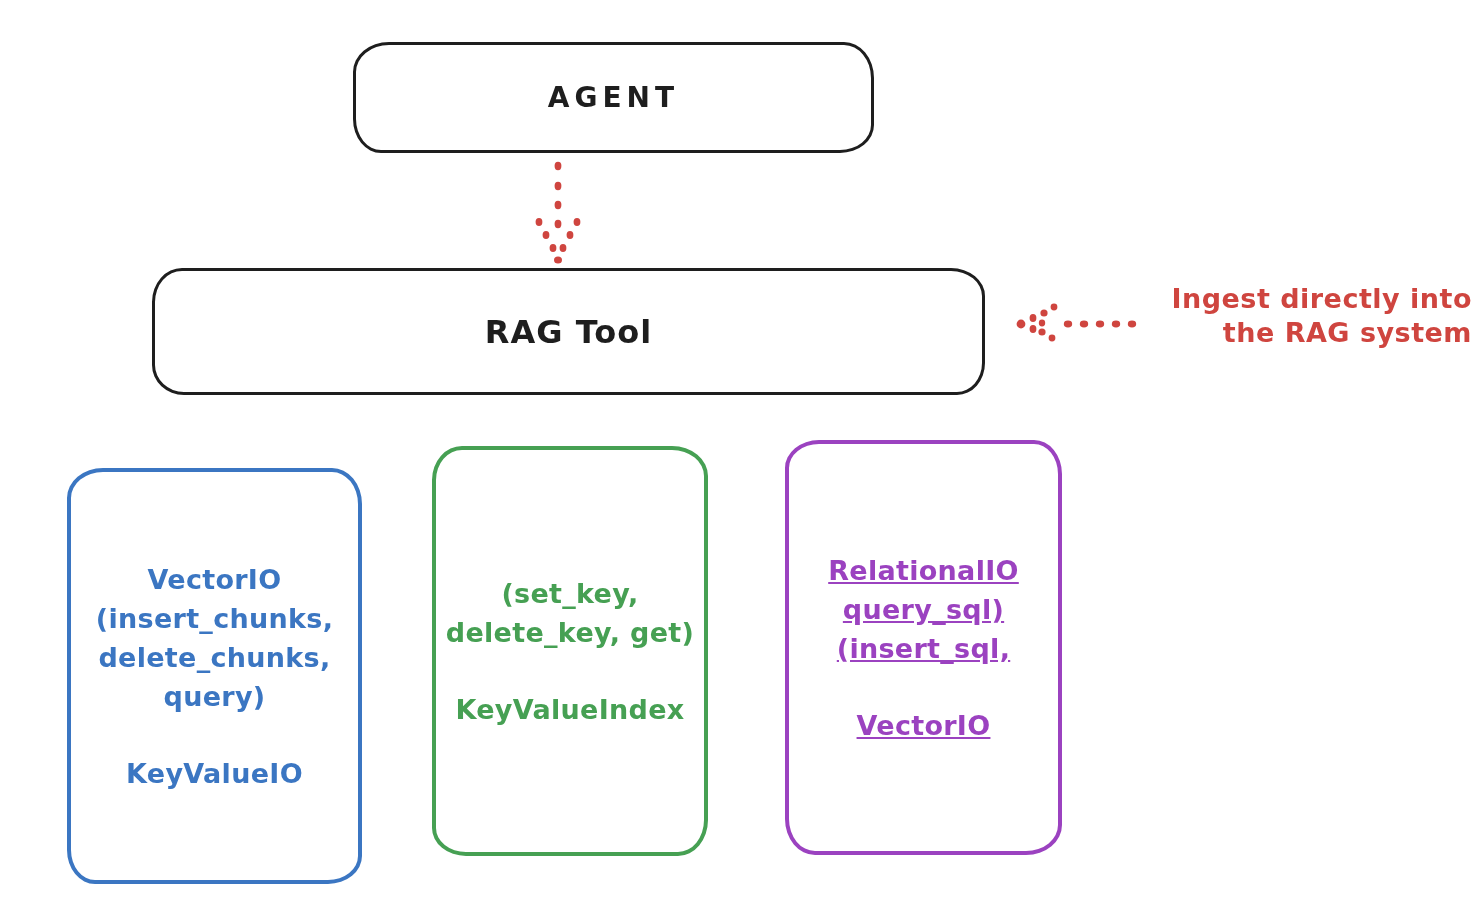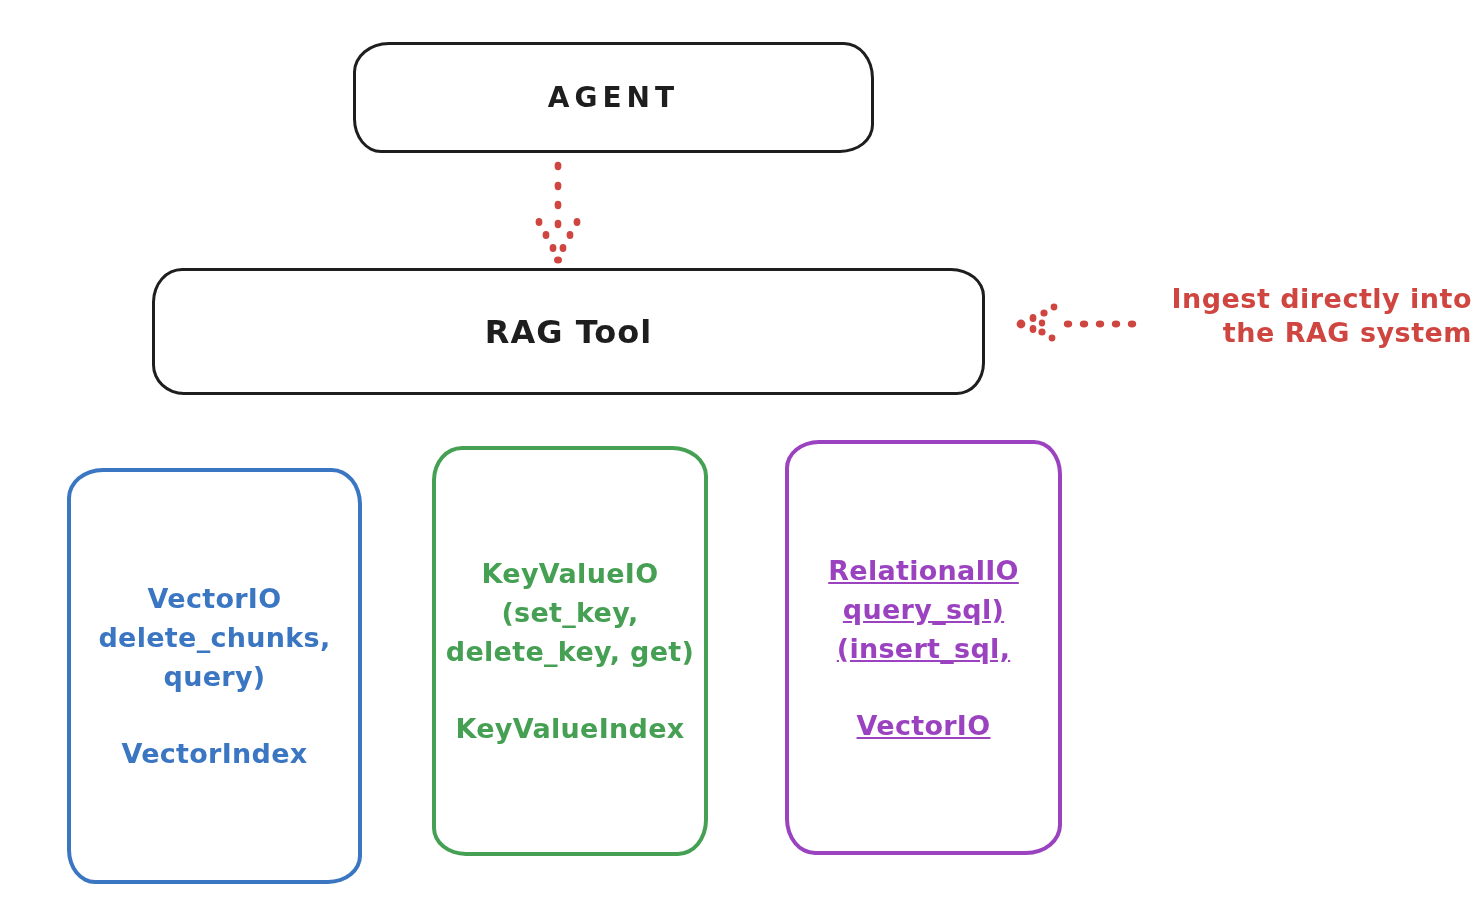--- a/index.html
+++ b/index.html
@@ -144,28 +144,28 @@
     </g>
   </svg>
 
   <div class="annotation">
     <div>Ingest directly into</div>
     <div>the RAG system</div>
   </div>
 
   <div class="node sketch storage node-vector">
     <div>VectorIO</div>
+    <div>(insert_chunks,</div>
     <div>delete_chunks,</div>
     <div>query)</div>
     <div class="gap-line"></div>
-    <div>VectorIndex</div>
+    <div>KeyValueIO</div>
   </div>
 
   <div class="node sketch storage node-keyvalue">
-    <div>KeyValueIO</div>
     <div>(set_key,</div>
     <div>delete_key, get)</div>
     <div class="gap-line"></div>
     <div>KeyValueIndex</div>
   </div>
 
   <div class="node sketch storage node-relational">
     <div>RelationalIO</div>
     <div>query_sql)</div>
     <div>(insert_sql,</div>

